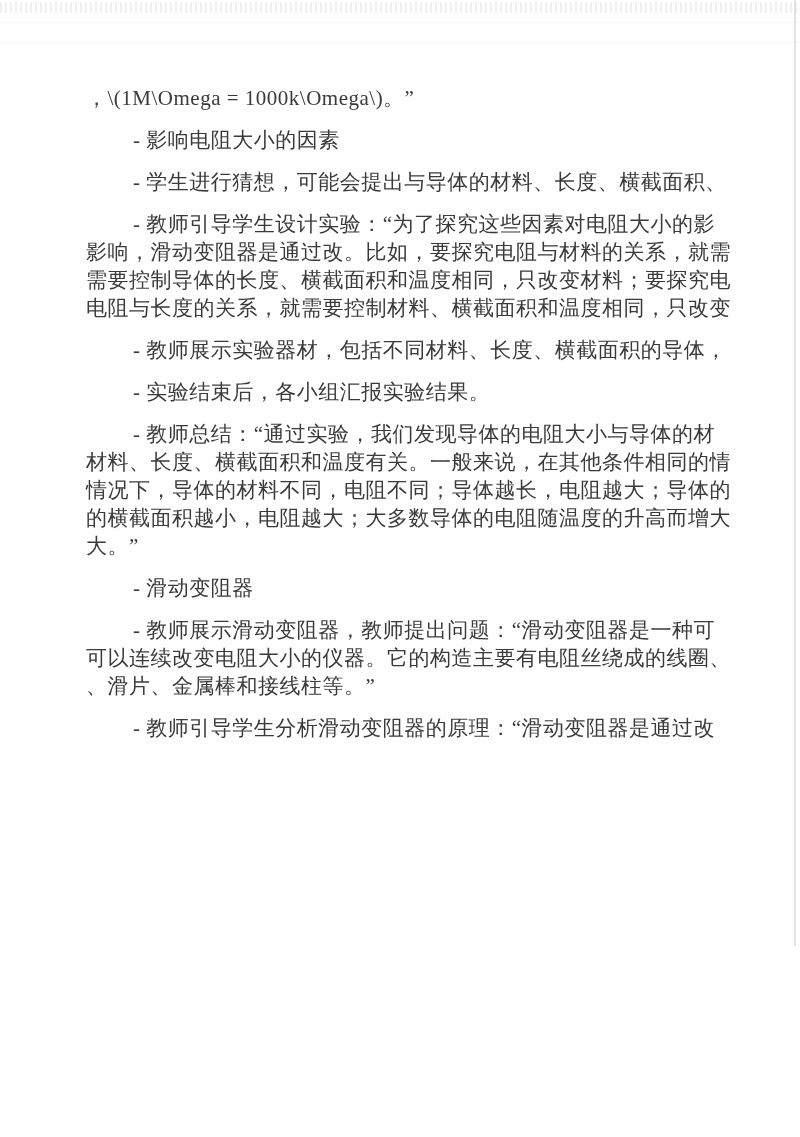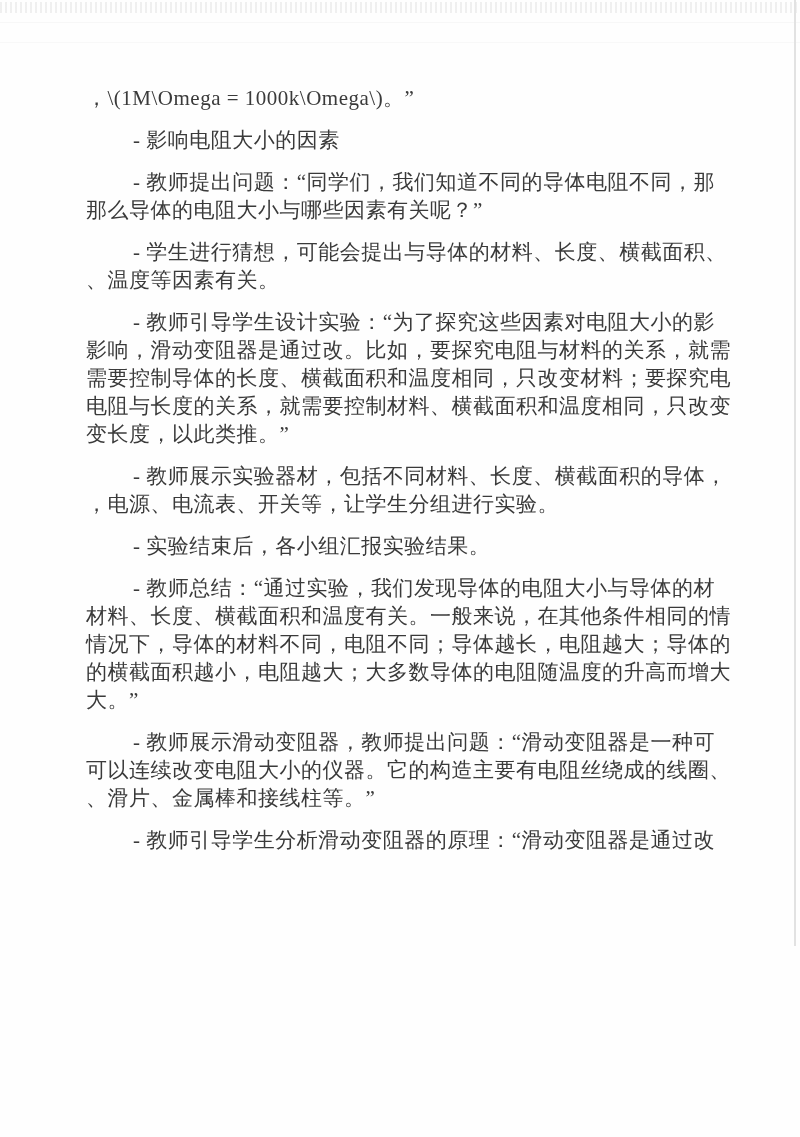--- a/index.html
+++ b/index.html
@@ -103,47 +103,43 @@
   <div class="top-perforation"></div>
 
   <div class="doc-text" id="doc-text">
       <p class="para">
         <span class="line">，\(1M\Omega = 1000k\Omega\)。”</span>
       </p>
       <p class="para indent">
         <span class="line">- 影响电阻大小的因素</span>
       </p>
       <p class="para indent">
-        <span class="line">- 教师提出问题：“同学们，我们知道不同的导体电阻不同，那</span>
-        <span class="line">那么导体的电阻大小与哪些因素有关呢？”</span>
-      </p>
-      <p class="para indent">
         <span class="line">- 学生进行猜想，可能会提出与导体的材料、长度、横截面积、</span>
-        <span class="line">、温度等因素有关。</span>
       </p>
       <p class="para indent">
         <span class="line">- 教师引导学生设计实验：“为了探究这些因素对电阻大小的影</span>
         <span class="line">影响，滑动变阻器是通过改。比如，要探究电阻与材料的关系，就需</span>
         <span class="line">需要控制导体的长度、横截面积和温度相同，只改变材料；要探究电</span>
         <span class="line">电阻与长度的关系，就需要控制材料、横截面积和温度相同，只改变</span>
-        <span class="line">变长度，以此类推。”</span>
       </p>
       <p class="para indent">
         <span class="line">- 教师展示实验器材，包括不同材料、长度、横截面积的导体，</span>
-        <span class="line">，电源、电流表、开关等，让学生分组进行实验。</span>
       </p>
       <p class="para indent">
         <span class="line">- 实验结束后，各小组汇报实验结果。</span>
       </p>
       <p class="para indent">
         <span class="line">- 教师总结：“通过实验，我们发现导体的电阻大小与导体的材</span>
         <span class="line">材料、长度、横截面积和温度有关。一般来说，在其他条件相同的情</span>
         <span class="line">情况下，导体的材料不同，电阻不同；导体越长，电阻越大；导体的</span>
         <span class="line">的横截面积越小，电阻越大；大多数导体的电阻随温度的升高而增大</span>
         <span class="line">大。”</span>
+      </p>
+      <p class="para indent">
+        <span class="line">- 滑动变阻器</span>
       </p>
       <p class="para indent">
         <span class="line">- 教师展示滑动变阻器，教师提出问题：“滑动变阻器是一种可</span>
         <span class="line">可以连续改变电阻大小的仪器。它的构造主要有电阻丝绕成的线圈、</span>
         <span class="line">、滑片、金属棒和接线柱等。”</span>
       </p>
       <p class="para indent">
         <span class="line">- 教师引导学生分析滑动变阻器的原理：“滑动变阻器是通过改</span>
       </p>
     </div>

